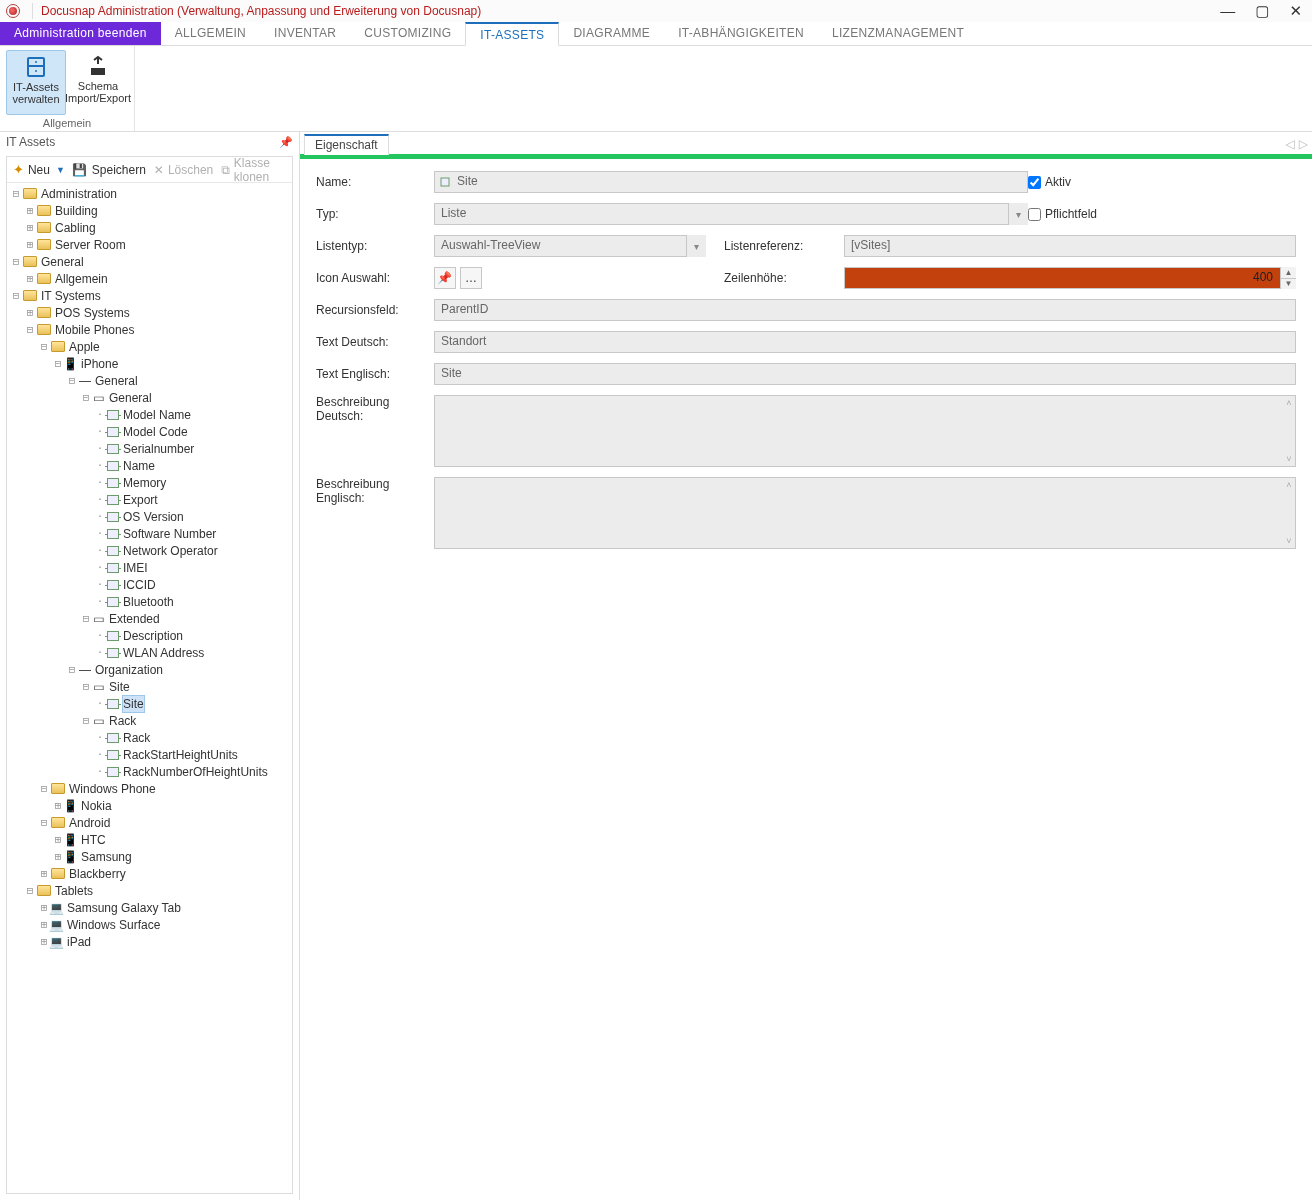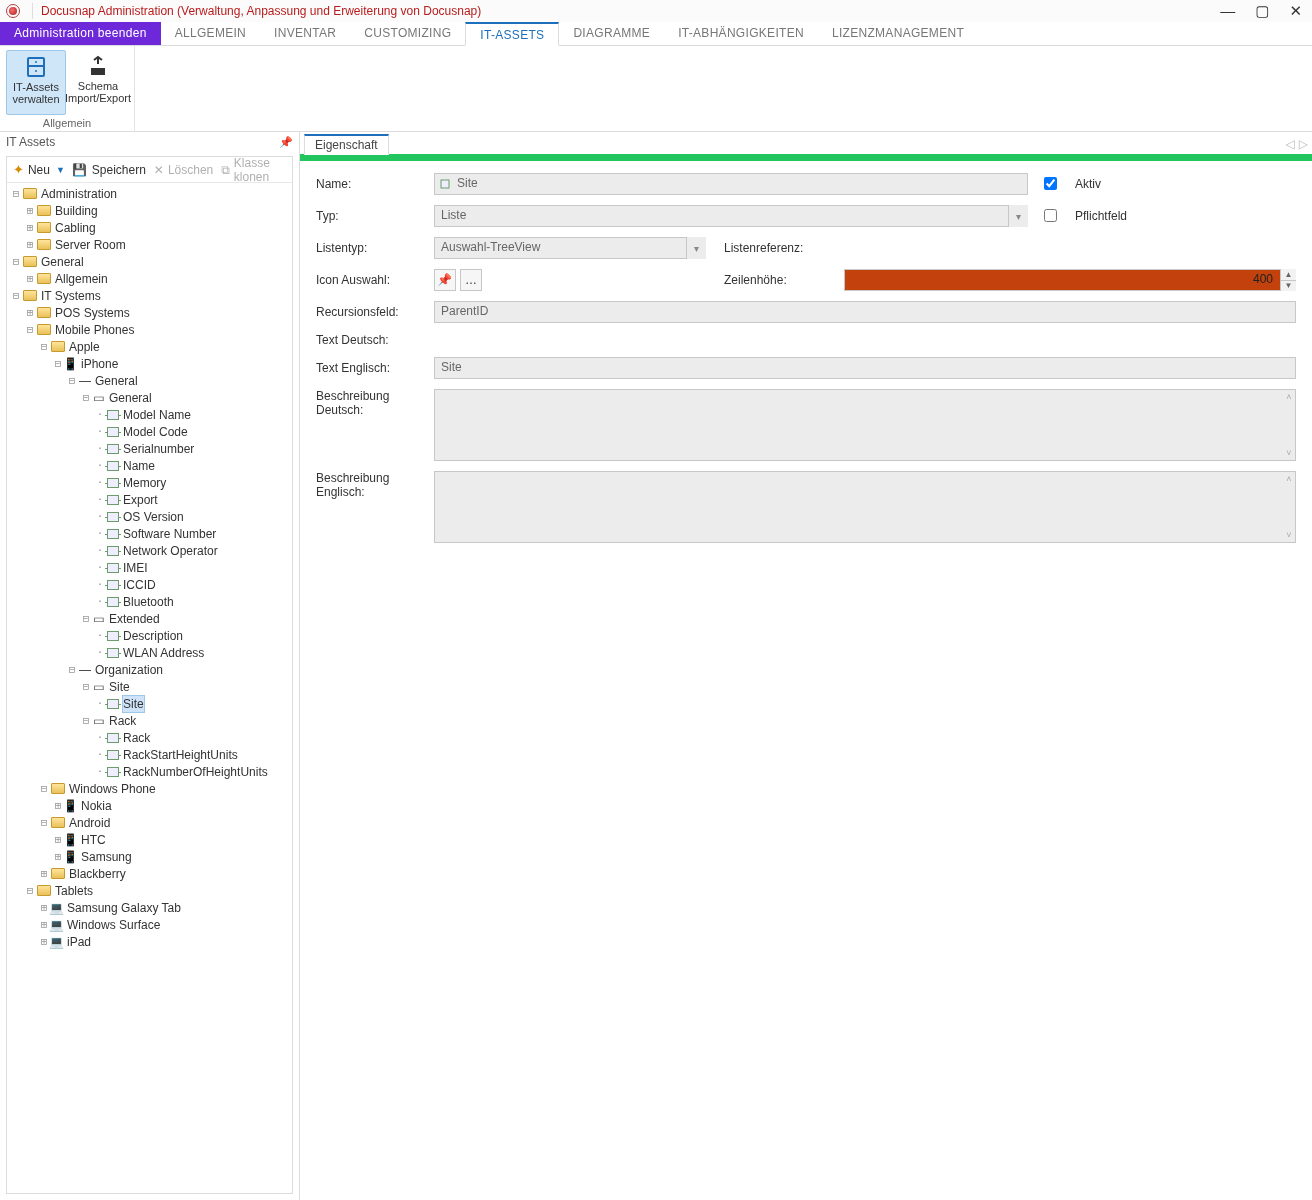--- a/index.html
+++ b/index.html
@@ -120,21 +120,21 @@
   .tagicon { width:12px; height:12px; margin-right:4px; display:flex; align-items:center; justify-content:center;}
   .fldicon {
     width:12px;height:10px; border:1px solid #6a9d6a; background:#eef; margin-right:4px; position:relative;
   }
   .fldicon::before,.fldicon::after{content:"";position:absolute;background:#6a9d6a;}
   .fldicon::before{left:-3px;top:4px;width:3px;height:1px;}
   .fldicon::after{right:-3px;top:4px;width:3px;height:1px;}
   .sel { background:#cfe3f8; outline:1px solid #9ec7e8; }
   
   .rightcol { flex:1; display:flex; flex-direction:column; }
-  .proptabbar { display:flex; align-items:center; padding: 2px 4px 0 4px; border-bottom:7px solid #22c55e; position:relative;justify-content:center;}
+  .proptabbar { display:flex; align-items:center; padding: 2px 4px 0 4px; border-bottom:5px solid #22c55e; position:relative;justify-content:center;}
   .proptab {
     border:1px solid #dcdcdc; border-bottom:1px solid #fff;
     border-top:2px solid #1d6fbb; padding:2px 10px; margin-bottom:-1px;
     font-size:12px; color:#444; background:#fff;
   }
   .propnav { margin-left:auto; color:#bbb; font-size:12px; display:flex; gap:4px;}
   .form { padding: 12px 16px; }
   .row { display:flex; align-items:center; margin-bottom: 10px; }
   .lbl { width: 118px; color:#333; }
   .inp, .sel-input, .ta {
@@ -142,21 +142,21 @@
     padding: 2px 6px; color:#666; font-size:12px;
   }
   .inp.white { background:#c2410c; color:#222;}
   .inp.withicon { padding-left: 22px; position:relative;}
   .selwrap { position:relative; }
   .selwrap .dd {
     position:absolute; right:0; top:0; width:20px; height:22px;
     border-left:1px solid #c7c7c7; display:flex; align-items:center; justify-content:center;
     color:#888; font-size:10px; background:#ececec;
   }
-  .ck { display:flex; align-items:flex-start; gap:18px; margin-left:16px; }
+  .ck { display:flex; align-items:center; gap:4px; margin-left:0; }
   .pinbtn { width:22px;height:22px;border:1px solid #c7c7c7;background:#f6f6f6;display:flex;align-items:center;justify-content:center;cursor:pointer;}
   .flex1 { flex:1; }
   .ta {
     height: 72px; resize:none; width:100%; padding:4px 6px; position:relative;
   }
   .tawrap { flex:1; position:relative; }
   .tawrap .scrolltop,.tawrap .scrollbot{
     position:absolute; right:0; width:14px;height:14px;
     display:flex;align-items:center;justify-content:center;
     color:#aaa;font-size:9px;
@@ -704,20 +704,21 @@
       </div>
 
       <div class="row">
         <div class="lbl">Listentyp:</div>
         <div class="selwrap" style="width:272px;">
           <div class="inp" style="width:100%;"><span>Auswahl-TreeView</span></div>
           <div class="dd">▾</div>
         </div>
         <div style="width:18px;"></div>
         <div class="lbl" style="width:120px;">Listenreferenz:</div>
+        <div class="inp flex1"><span>[vSites]</span></div>
       </div>
 
       <div class="row">
         <div class="lbl">Icon Auswahl:</div>
         <div class="pinbtn">
             <span>📌</span>
           </div>
         <div style="width:4px;"></div>
         <div class="pinbtn">…</div>
         <div style="width:242px;"></div>
@@ -731,20 +732,21 @@
         </div>
       </div>
 
       <div class="row">
         <div class="lbl">Recursionsfeld:</div>
         <div class="inp flex1"><span>ParentID</span></div>
       </div>
 
       <div class="row">
         <div class="lbl">Text Deutsch:</div>
+        <div class="inp flex1"><span>Standort</span></div>
       </div>
 
       <div class="row">
         <div class="lbl">Text Englisch:</div>
         <div class="inp flex1"><span>Site</span></div>
       </div>
 
       <div class="row" style="align-items:flex-start;">
         <div class="lbl">Beschreibung Deutsch:</div>
         <div class="tawrap">

